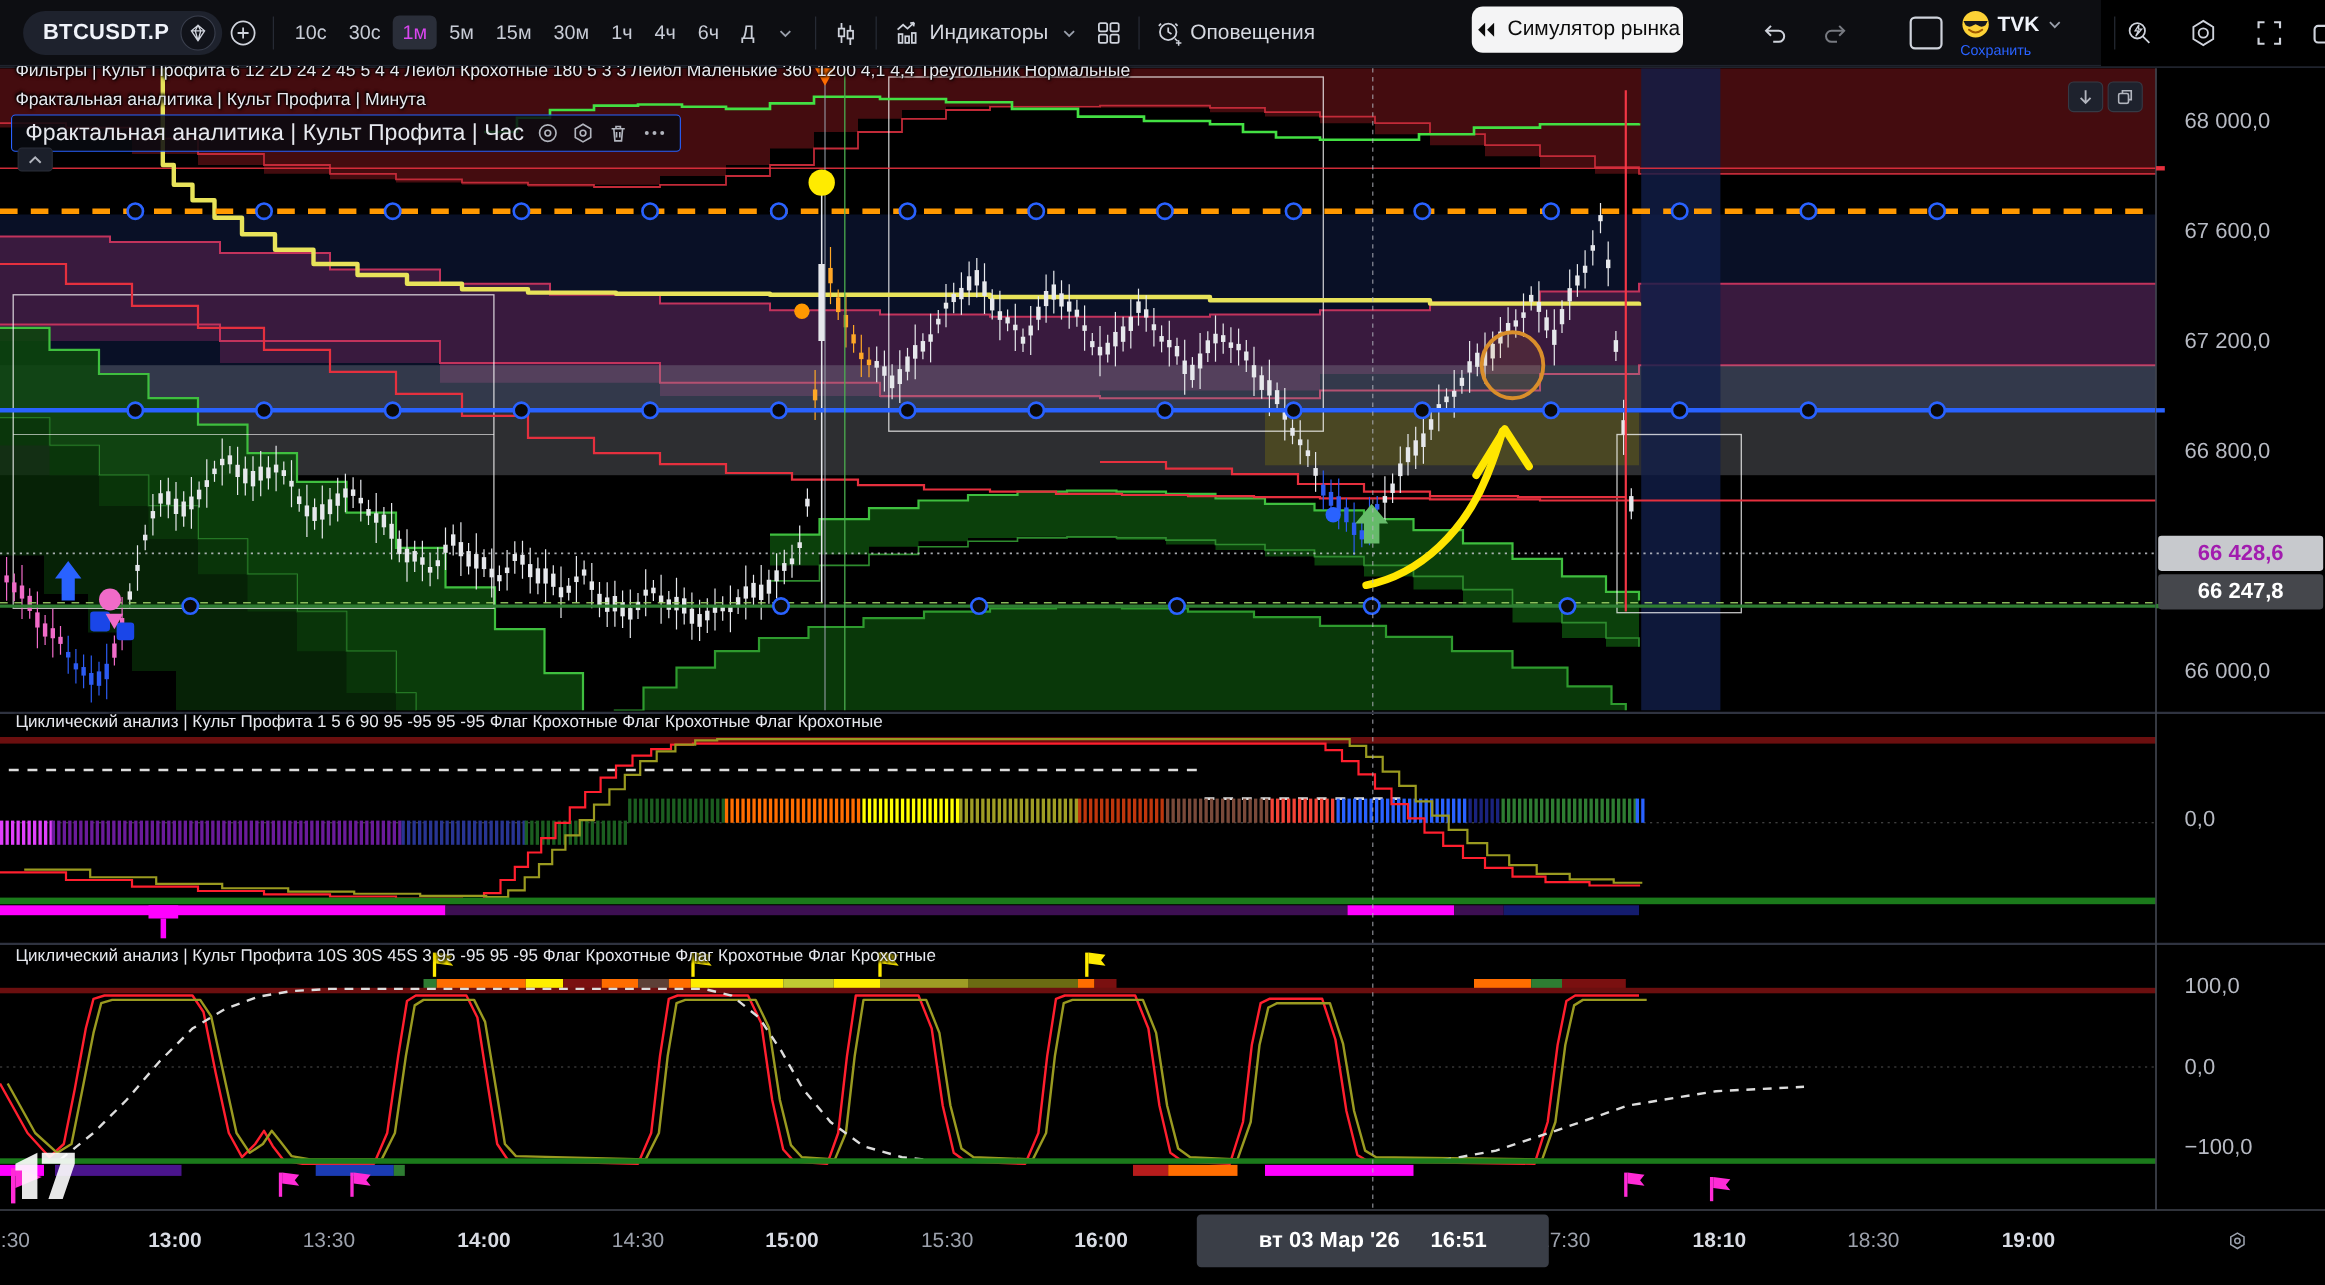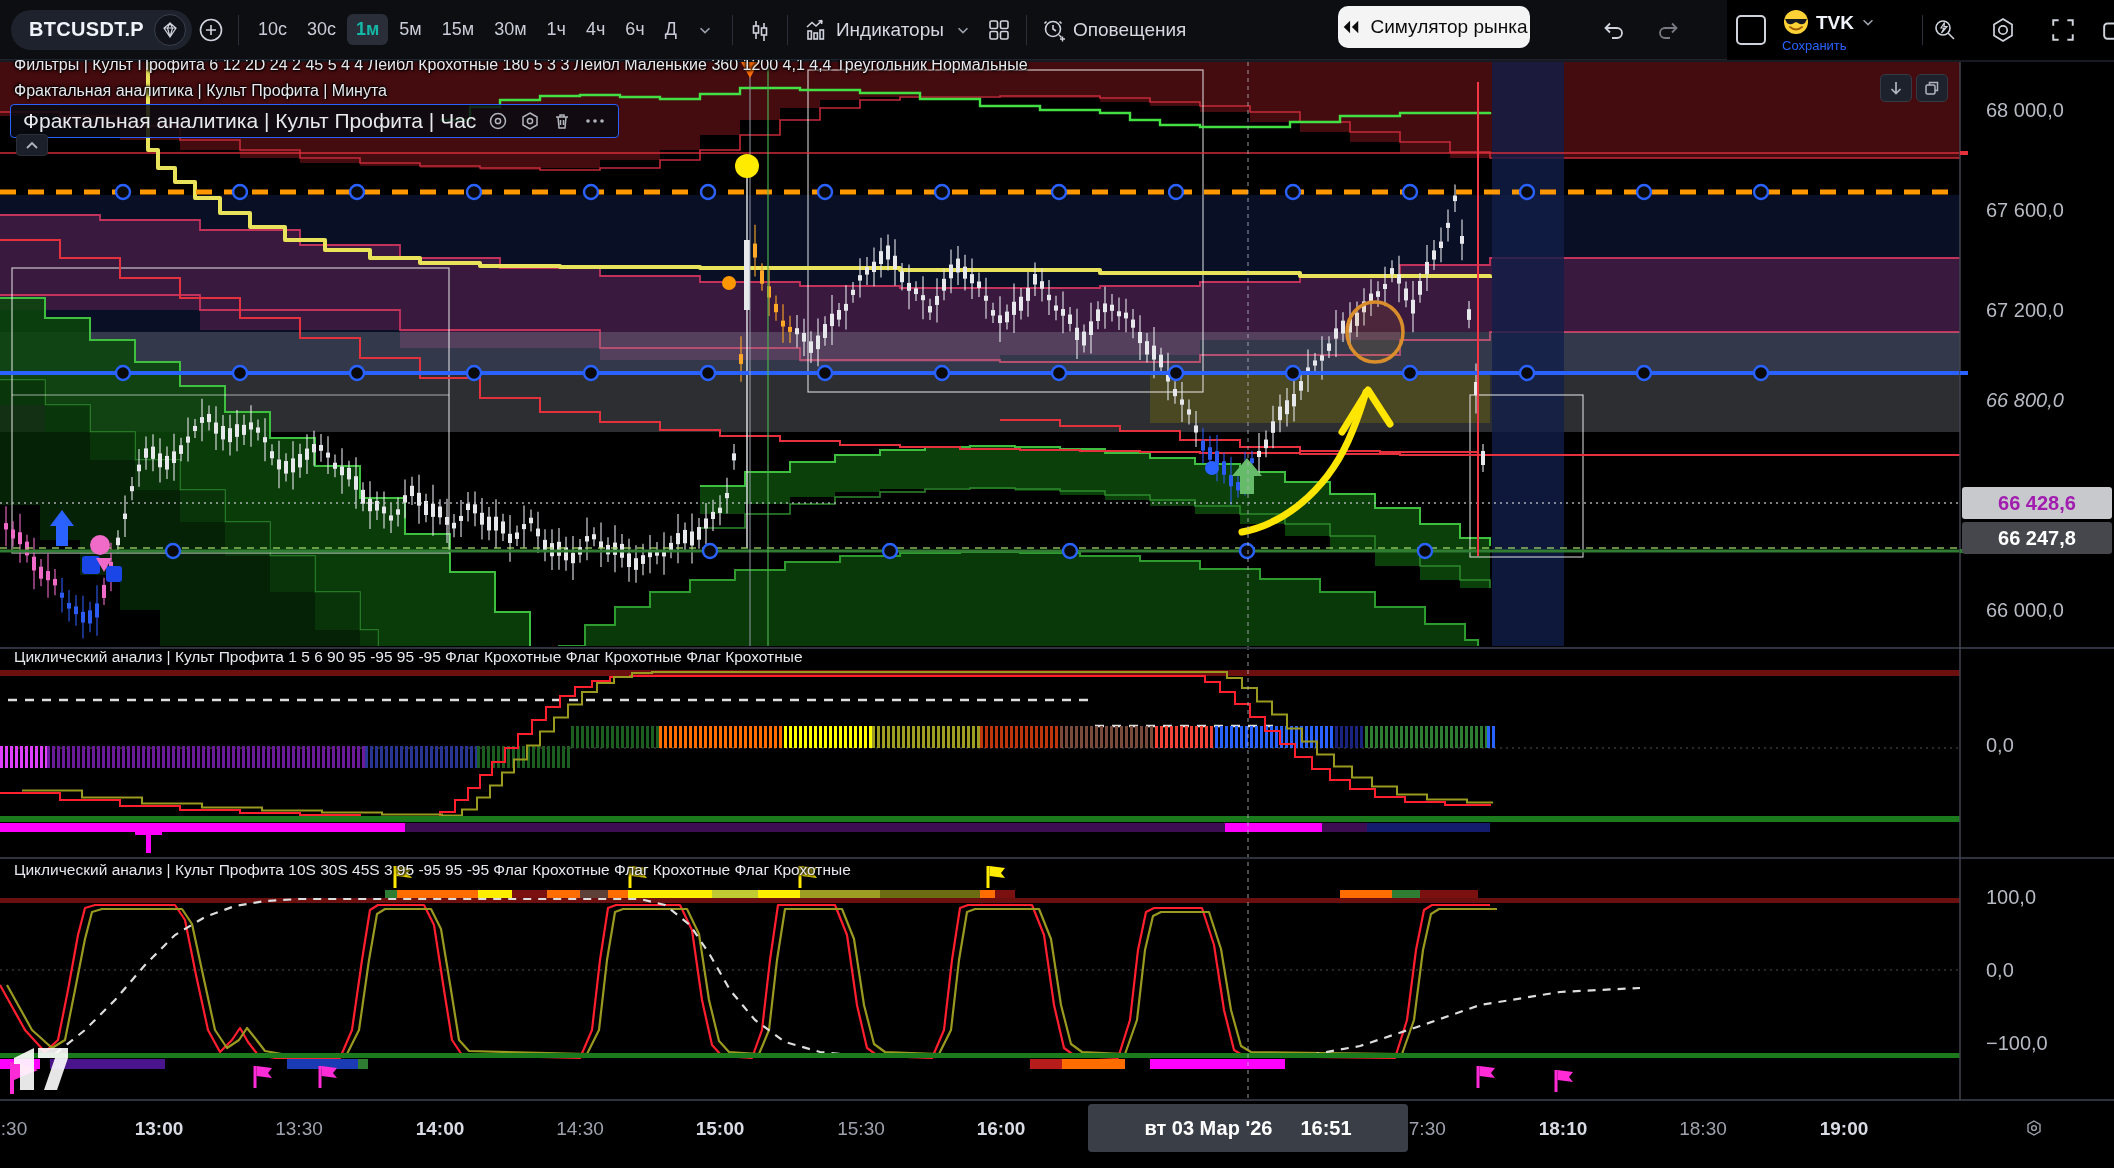--- a/index.html
+++ b/index.html
@@ -1,26 +1,26 @@
 <!DOCTYPE html>
 <html><head>
 <meta charset="utf-8">
 <style>
   html,body{margin:0;padding:0;background:#000;}
   .stage{position:relative;width:2114px;height:1168px;background:#000;overflow:hidden;
          font-family:"Liberation Sans",sans-serif;color:#d1d4dc;}
   
-  .toolbar{position:absolute;top:0;left:0;width:1727px;height:60px;background:#0d0e12;
-           border-bottom:1px solid #1f232d;display:flex;align-items:center;padding:0 11px;box-sizing:border-box;gap:2px;z-index:40;}
+  .toolbar{position:absolute;top:0;left:0;width:1910px;height:60px;background:#0d0e12;
+           border-bottom:1px solid #1f232d;display:flex;align-items:center;padding:0 21px;box-sizing:border-box;gap:2px;z-index:40;}
   .sym-pill{display:flex;align-items:center;gap:10px;background:#1e222d;border-radius:20px;height:40px;padding:0 6px 0 18px;cursor:pointer;}
   .sym-pill .sym{font-size:20px;font-weight:700;color:#f0f3fa;letter-spacing:.3px;}
   .badge-circ{width:30px;height:30px;border-radius:50%;background:#11131a;border:1px solid #3a3f4d;display:flex;align-items:center;justify-content:center;}
   .icon-btn{display:flex;align-items:center;justify-content:center;min-width:34px;height:38px;border-radius:6px;cursor:pointer;color:#cfd3dc;}
   .tf-btn{font-size:18px;color:#c8ccd6;padding:5px 9px;border-radius:6px;cursor:pointer;}
-  .tf-btn.active{background:#2a2e39;color:#14b8a6;font-weight:bold;}
+  .tf-btn.active{background:#2a2e39;color:#d946ef;}
   .vdiv{width:1px;height:30px;background:#2a2e39;margin:0 8px;flex:0 0 1px;}
   .tl-label{font-size:19px;color:#d5d8e0;}
   .replay-pill{position:absolute;left:1338px;top:6px;height:42px;width:192px;background:#f4f4f5;color:#0b0b0b;
                border-radius:10px;display:flex;align-items:center;justify-content:center;gap:10px;font-size:19px;font-weight:500;cursor:pointer;}
   .abs{position:absolute;}
   .user-stack{display:flex;flex-direction:column;line-height:1;align-items:flex-start;}
   .user-row{display:flex;align-items:center;gap:6px;}
   .user-name{font-size:19px;font-weight:700;color:#f0f3fa;}
   .save-lbl{font-size:13px;color:#2962ff;margin-top:3px;cursor:pointer;}
   .sq-btn{width:26px;height:26px;border:2px solid #cfd3dc;border-radius:5px;}
@@ -1135,21 +1135,21 @@
     <svg width="14" height="14" viewBox="0 0 14 14" fill="none" stroke="#b2b5be" stroke-width="1.5">
         <rect x="1" y="4" width="9" height="9" rx="1.5"></rect>
         <path d="M4.5 4 V1.5 H12.5 V9.5 H10"></path>
       </svg>
   </div>
 
   <div id="price-axis">
       <div class="axlabel" style="top: 97px;">68 000,0</div>
       <div class="axlabel" style="top: 197px;">67 600,0</div>
       <div class="axlabel" style="top: 297px;">67 200,0</div>
-      <div class="axlabel" style="top: 387px; font-style: italic;">66 800,0</div>
+      <div class="axlabel" style="top: 397px;">66 800,0</div>
       <div class="axlabel" style="top: 597px;">66 000,0</div>
       <div class="axlabel" style="top: 732px;">0,0</div>
       <div class="axlabel" style="top: 884px;">100,0</div>
       <div class="axlabel" style="top: 957px;">0,0</div>
       <div class="axlabel" style="top: 1030px;">−100,0</div>
     </div>
   <div class="price-badge badge-light" style="top:487px;">66 428,6</div>
   <div class="price-badge badge-dark" style="top:522px;">66 247,8</div>
 
   <div id="time-axis">

